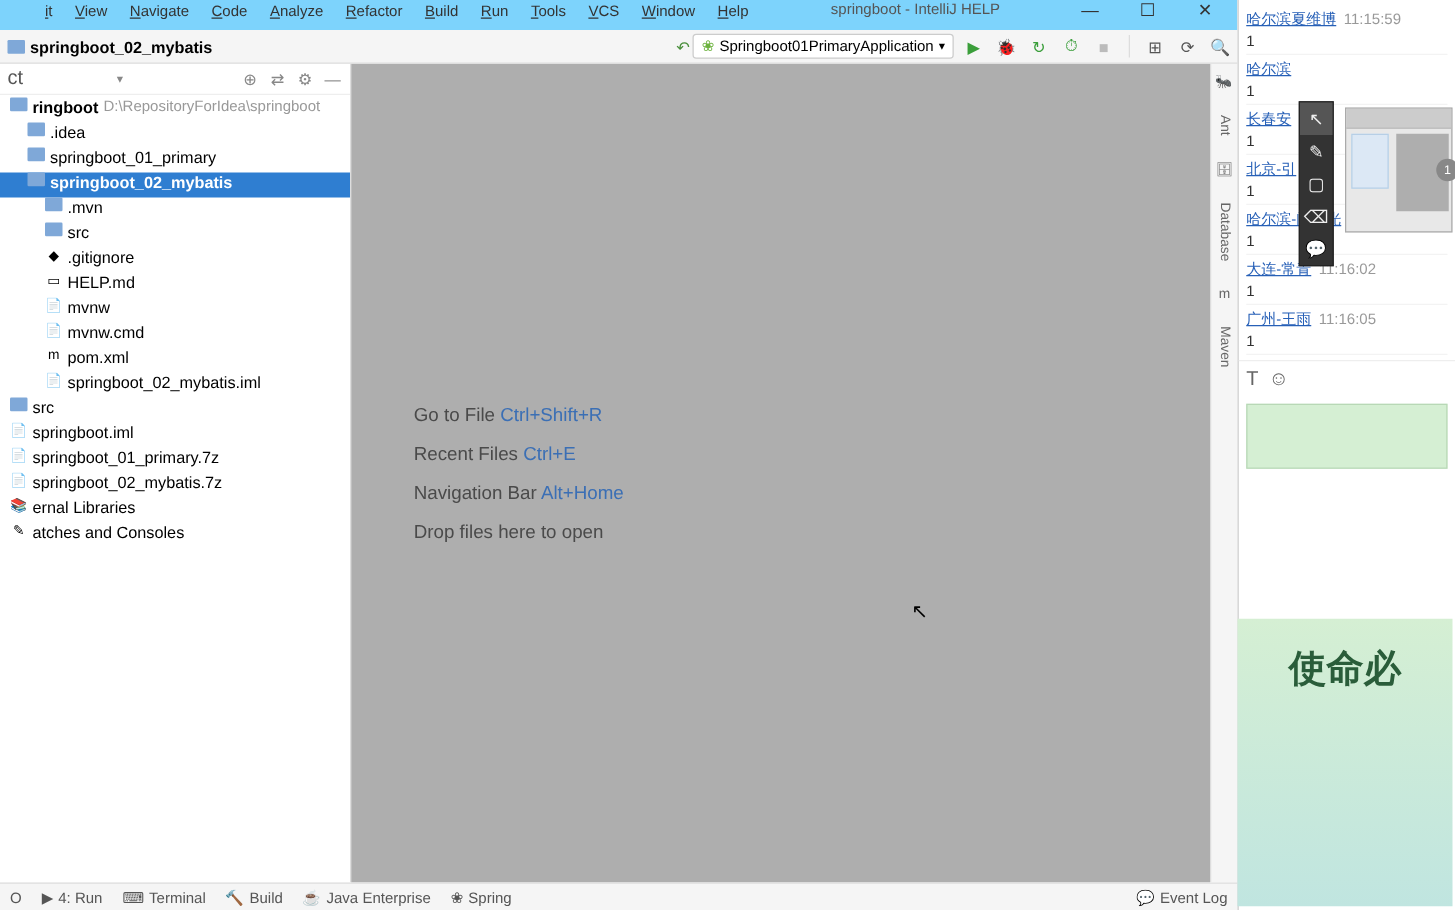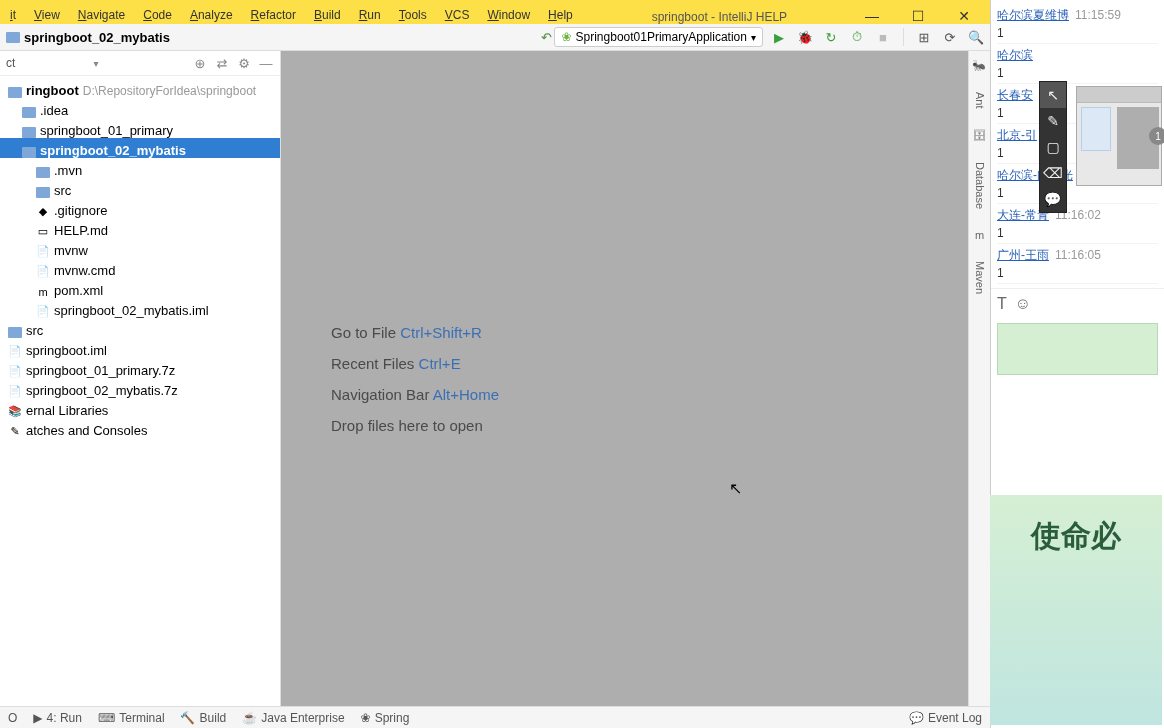--- a/index.html
+++ b/index.html
@@ -1,21 +1,21 @@
 <!DOCTYPE html>
 <html><head>
 <meta charset="utf-8">
 <style>
 * { box-sizing: border-box; margin: 0; padding: 0; font-family: "Segoe UI", Arial, sans-serif; }
 body { width: 1164px; height: 728px; overflow: hidden; display: flex; background: #f0f0f0; }
 .ide { width: 990px; height: 728px; display: flex; flex-direction: column; background: #fff; }
 .chat-panel { width: 174px; height: 728px; background: #fff; border-left: 1px solid #ccc; position: relative; }
 
 
-.titlebar { height: 24px; display: flex; align-items: flex-end; background: #fde047; font-size: 12px; color: #333; }
+.titlebar { height: 24px; display: flex; align-items: flex-start; background: #7dd3fc; font-size: 12px; color: #333; padding-left: 26px; }
 .menubar { display: flex; gap: 2px; padding-left: 2px; }
 .menu-item { padding: 2px 8px; cursor: default; }
 .menu-item u { text-decoration: underline; }
 .title-text { flex: 1; text-align: center; color: #555; }
 .win-controls { display: flex; gap: 18px; padding-right: 12px; align-items: center; }
 .win-btn { width: 28px; text-align: center; font-size: 14px; color: #333; }
 
 
 .navbar { height: 27px; display: flex; align-items: center; background: #f5f5f5; border-bottom: 1px solid #ddd; padding: 0 6px; }
 .breadcrumb { display: flex; align-items: center; gap: 4px; font-size: 13px; font-weight: bold; }
@@ -25,24 +25,24 @@
 .toolbar-icons { display: flex; gap: 10px; align-items: center; margin-left: 8px; }
 .tb-icon { width: 16px; height: 16px; display: flex; align-items: center; justify-content: center; font-size: 13px; color: #555; }
 .tb-sep { width: 1px; height: 18px; background: #ddd; margin: 0 2px; }
 
 
 .main-area { flex: 1; display: flex; overflow: hidden; }
 
 
 .project-panel { width: 281px; background: #fff; border-right: 1px solid #ddd; display: flex; flex-direction: column; font-size: 13px; }
 .project-header { height: 25px; display: flex; align-items: center; padding: 0 6px; border-bottom: 1px solid #eee; gap: 6px; }
-.project-header .label { flex: 1; color: #555; font-size: 12px; }
+.project-header .label { flex: 1; color: #555; font-size: 16px; }
 .ph-icon { width: 16px; height: 16px; display: flex; align-items: center; justify-content: center; color: #888; font-size: 13px; }
 .tree { flex: 1; overflow: auto; padding: 2px 0; }
-.tree-row { height: 20px; display: flex; align-items: flex-end; padding-left: 4px; gap: 4px; white-space: nowrap; cursor: default; }
+.tree-row { height: 20px; display: flex; align-items: flex-start; padding-left: 4px; gap: 4px; white-space: nowrap; cursor: default; }
 .tree-row.sel { background: #2f7ed1; color: #fff; }
 .tree-row .pad { display: inline-block; }
 .tree-row .fi { width: 14px; display: inline-flex; justify-content: center; font-size: 11px; }
 .tree-row .path { color: #999; font-size: 12px; }
 
 
 .editor-empty { flex: 1; background: #aeaeae; display: flex; flex-direction: column; align-items: flex-start; justify-content: center; padding-left: 50px; color: #4a4a4a; font-size: 15px; gap: 14px; position: relative; }
 .editor-empty .hint { color: #4a4a4a; }
 .editor-empty .shortcut { color: #3b6fb5; }
 .cursor-arrow { position: absolute; left: 448px; top: 428px; font-size: 16px; color: #000; }

